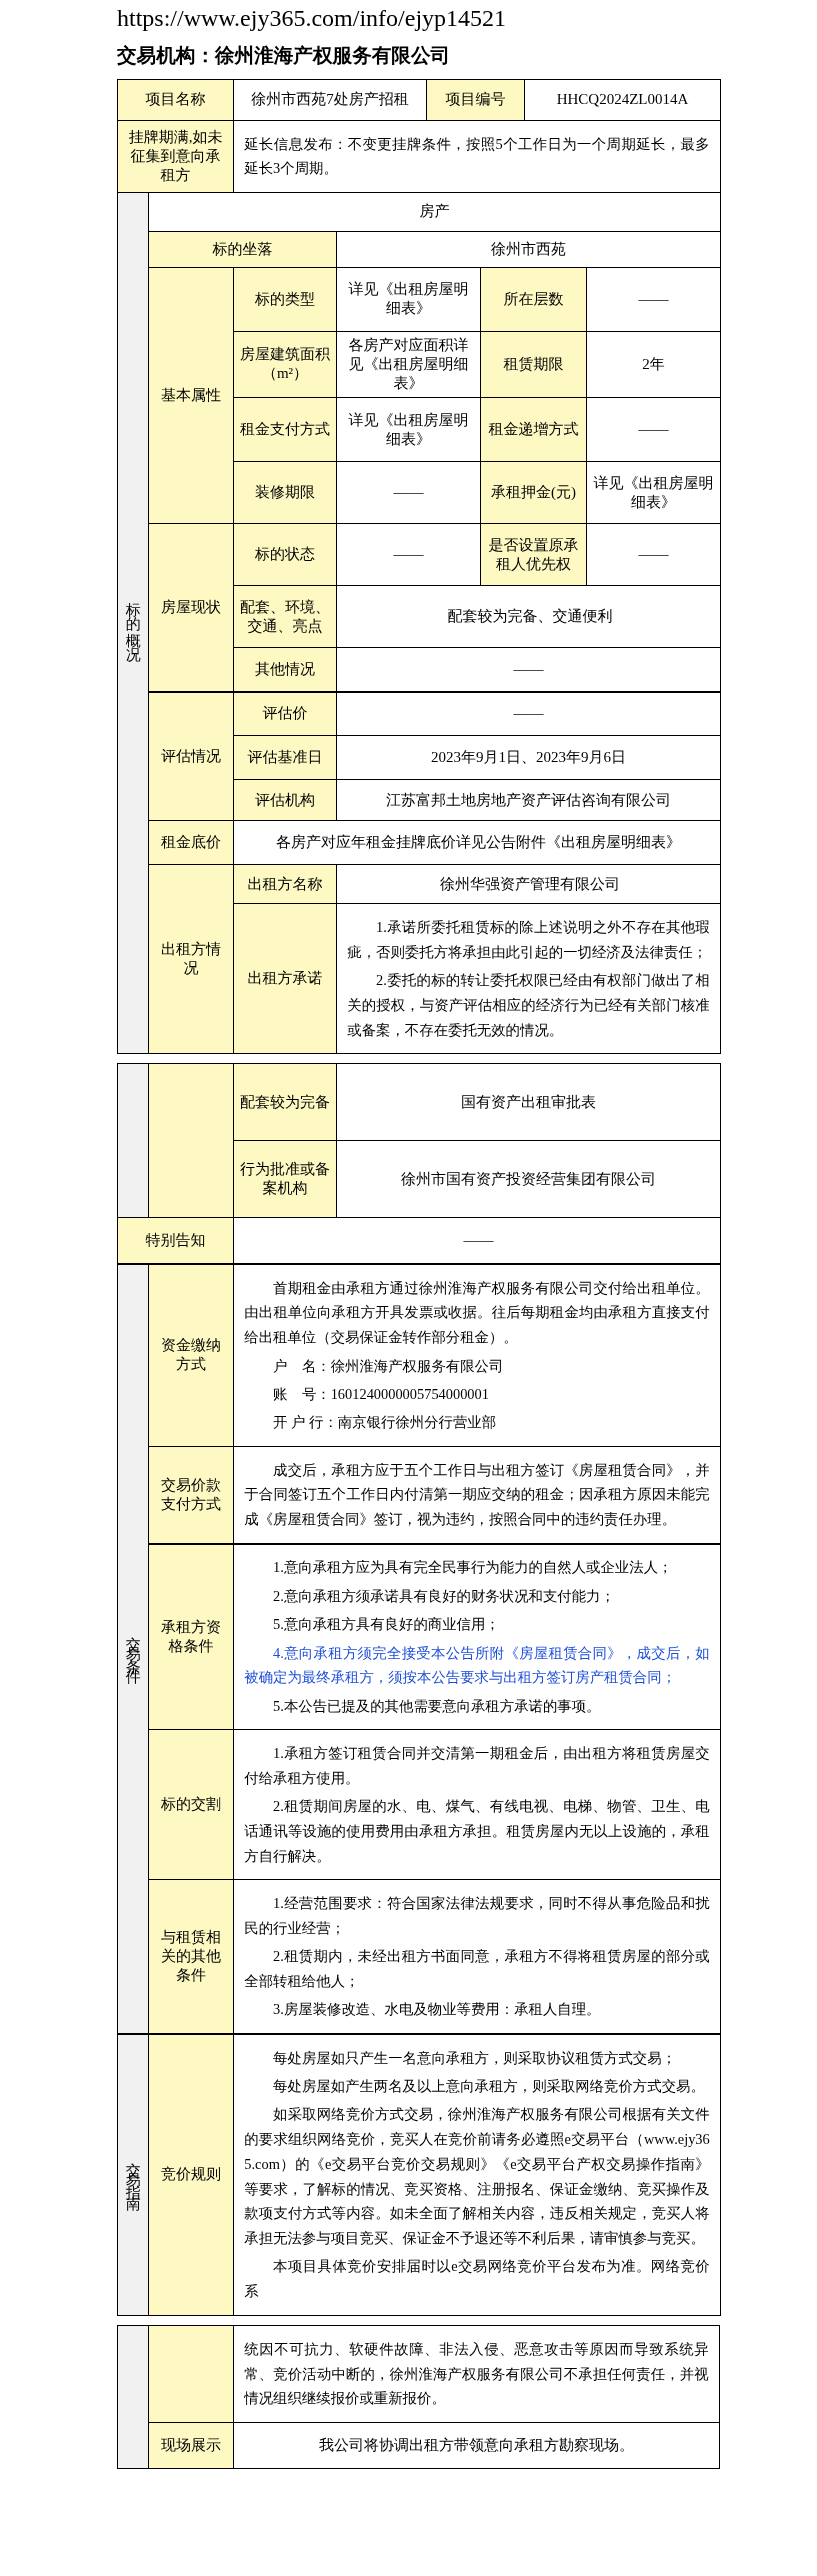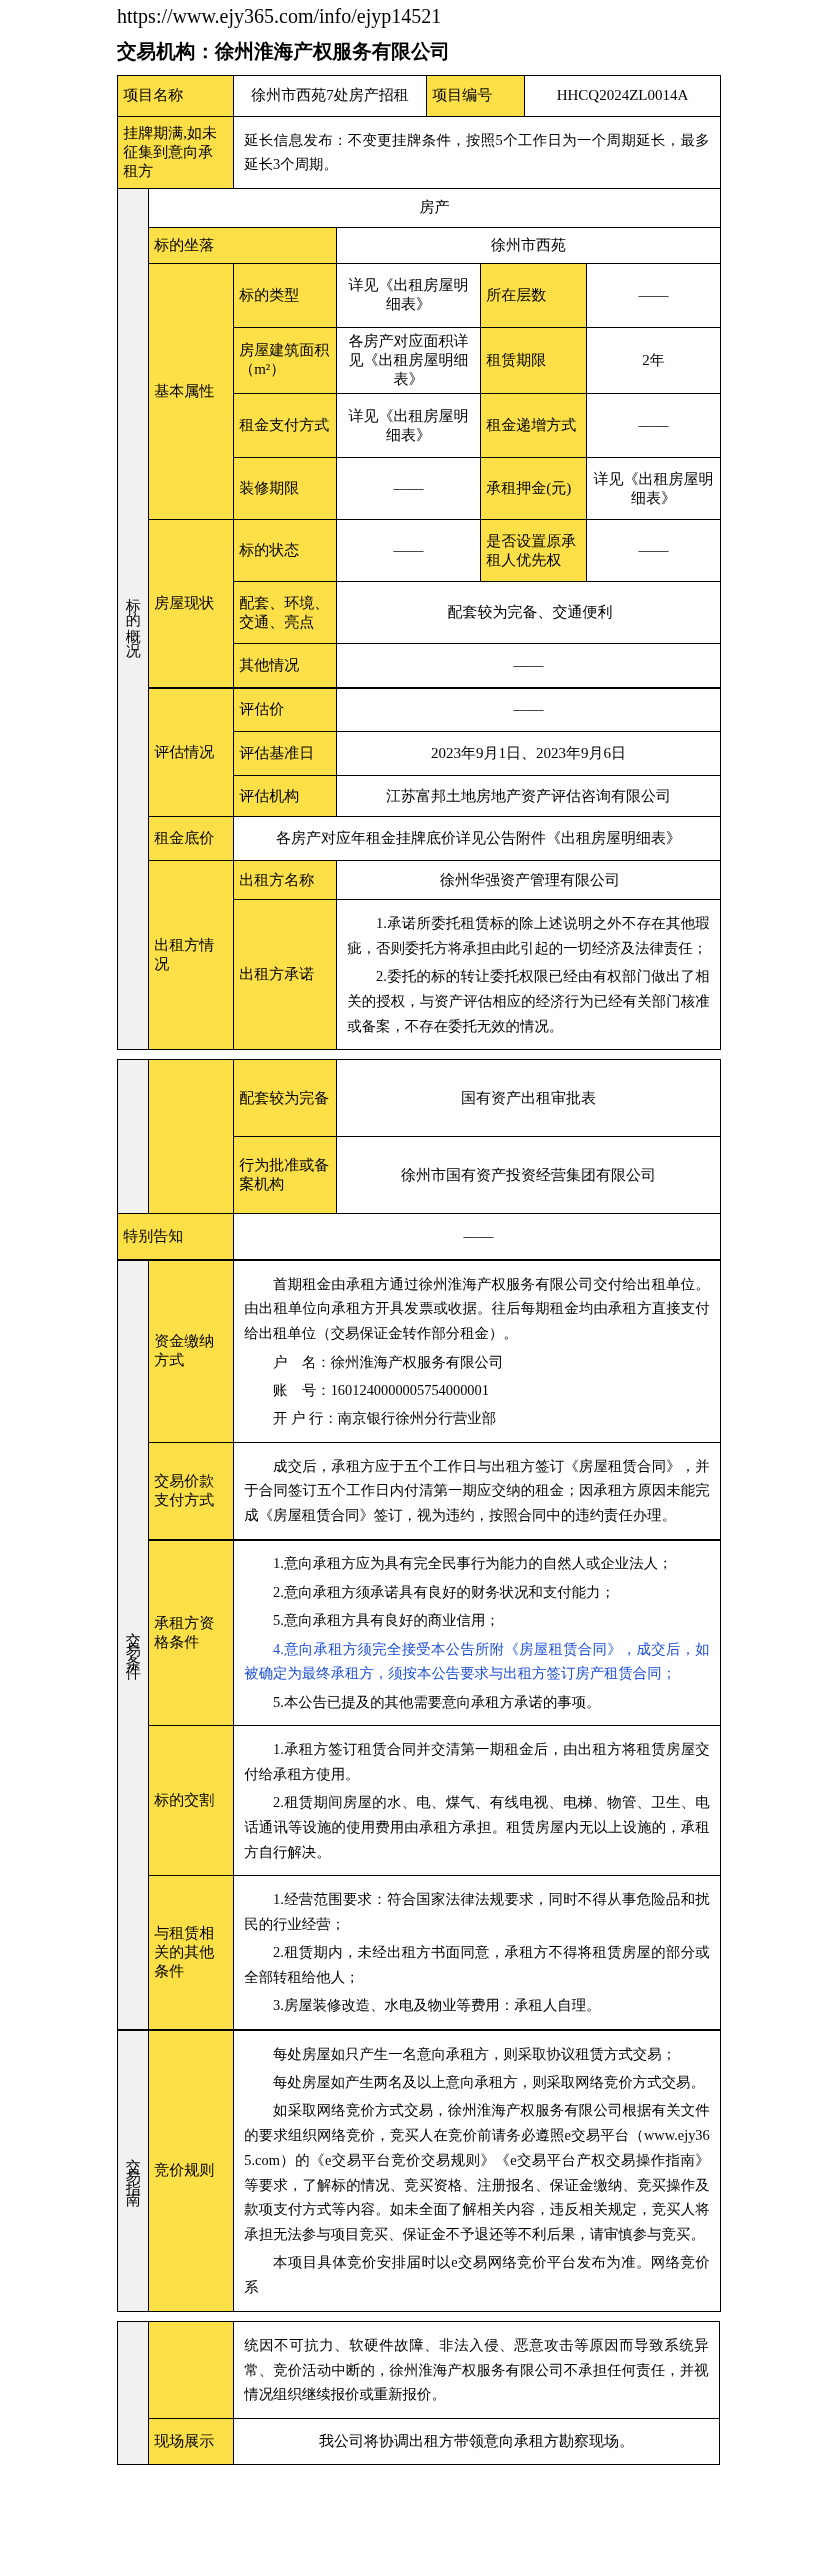--- a/index.html
+++ b/index.html
@@ -1,26 +1,26 @@
 <!DOCTYPE html>
 <html lang="zh" style="font-size:8.2px"><head>
 <meta charset="utf-8">
 <style>
   html,body{margin:0;padding:0;background:#ffffff;}
   body{width:818px;font-family:"Liberation Serif","DejaVu Serif",serif;color:#000;}
   .doc{width:603px;margin-left:117px;padding-top:5.2px;padding-bottom:13.4px;}
   .title{font-size:23px;font-weight:bold;text-align:center;margin:3.1px 0 13.4px 0;letter-spacing:0.5px;}
-  .url-line{font-size:20px;margin:0 0 10.3px 0;}
+  .url-line{font-size:24px;margin:0 0 10.3px 0;}
   .agency-line{font-size:19.6px;font-weight:bold;margin:0 0 9.3px 0;}
   table{border-collapse:collapse;table-layout:fixed;width:603px;background:#fff;}
   td{border:1px solid #000;font-size:15px;vertical-align:middle;padding:4.1px 5.2px;word-break:break-all;}
   .seg{margin:0;}
   .joined{margin-top:-1px;}
   .gap{margin-top:9.3px;}
-  .lbl{background:#fde047;text-align:left;}
+  .lbl{background:#fef9c3;text-align:center;}
   .val{text-align:center;}
   .val-left{text-align:center;padding-left:8.2px;}
   .para{text-align:justify;padding:7.2px 10.3px;}
   .para p{margin:3.6px 0;line-height:1.72;text-indent:2em;font-size:14.4px;}
   .para p.noindent{text-indent:0;}
   .red{color:#1d4ed8;}
   .cell-v{background:#f1f1f1;text-align:center;padding:2.1px 0;}
   .vlabel{writing-mode:vertical-rl;text-orientation:upright;letter-spacing:11.3px;display:inline-block;line-height:1.1;}
   .vlabel-wide{letter-spacing:15.5px;}
   .bt td, td.bt{border-top-width:2.6px;}

